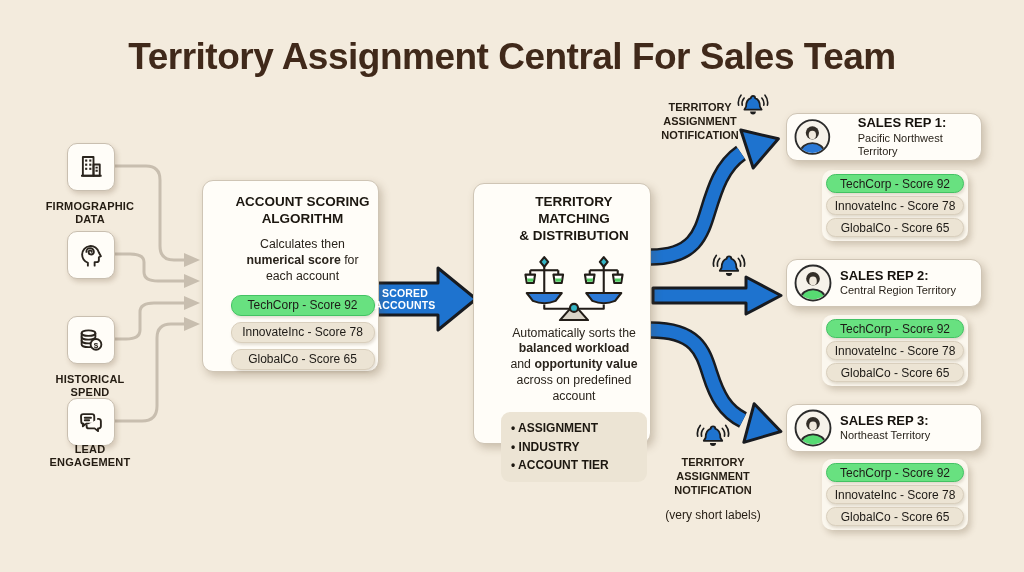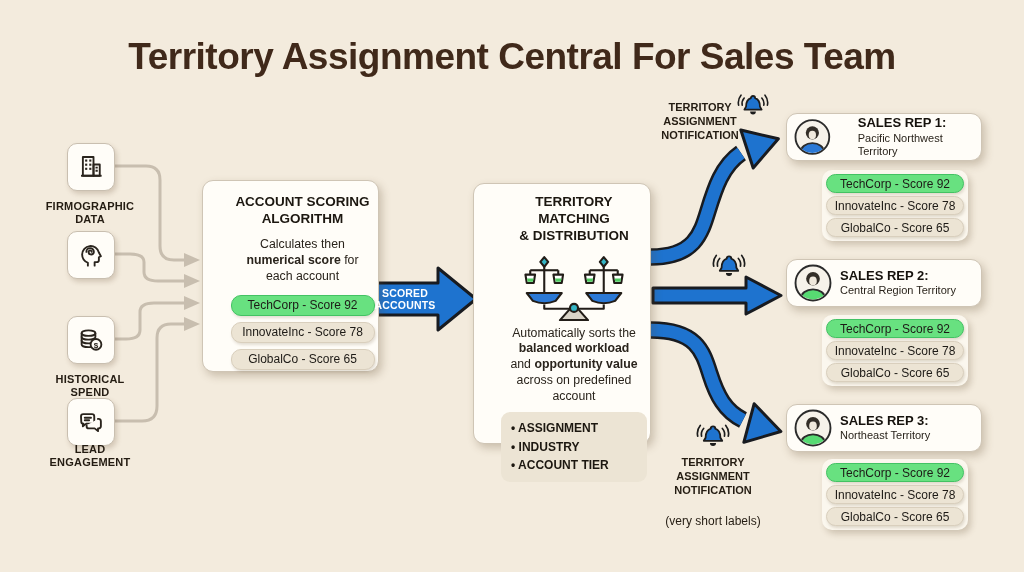--- a/index.html
+++ b/index.html
@@ -14,21 +14,21 @@
   .panel-desc b{font-weight:700;}
   .pill{height:21px;border-radius:10px;border:1.5px solid #d9cfbd;background:#ece4d4;display:flex;align-items:center;justify-content:center;font-size:12px;color:#1d1a16;box-shadow:1px 2px 3px rgba(98,75,45,.18);box-sizing:border-box;}
   .pill.green{background:#68e180;border-color:#43c263;}
   .score-pills{width:144px;margin:10px auto 0;}
   .score-pills .pill{margin-bottom:6px;}
   .criteria{width:126px;margin:8px auto 0;background:#ece4d4;border-radius:9px;padding:7px 10px;box-sizing:content-box;}
   .criteria-item{font-size:12px;font-weight:700;line-height:1.55;color:#1c1710;white-space:nowrap;}
   .criteria-item::before{content:"• ";}
   .flow-label{color:#fff;font-weight:700;font-size:10.5px;line-height:1.18;text-align:center;letter-spacing:.2px;}
   .notif{font-size:11px;font-weight:700;line-height:1.25;text-align:center;color:#241c12;}
-  .notif-note{font-size:12px;font-weight:400;margin-top:17px;}
+  .notif-note{font-size:12px;font-weight:400;margin-top:11px;}
   .rep-card{height:48px;width:196px;display:flex;align-items:center;padding-left:7px;}
   .rep-text{margin-left:8px;}
   .rep-title{font-size:13px;font-weight:700;color:#15110c;line-height:1.2;}
   .rep-territory{font-size:11px;color:#2a241c;line-height:1.25;margin-top:1px;}
   .rep-pills{width:146px;background:#fbf7ee;border-radius:10px;box-shadow:3px 4px 6px rgba(98,75,45,.24);padding:4px;box-sizing:border-box;}
   .rep-pills .pill{height:19px;margin-bottom:3px;}
   .rep-pills .pill:last-child{margin-bottom:0;}
   svg{display:block;}
 </style>
 </head>

